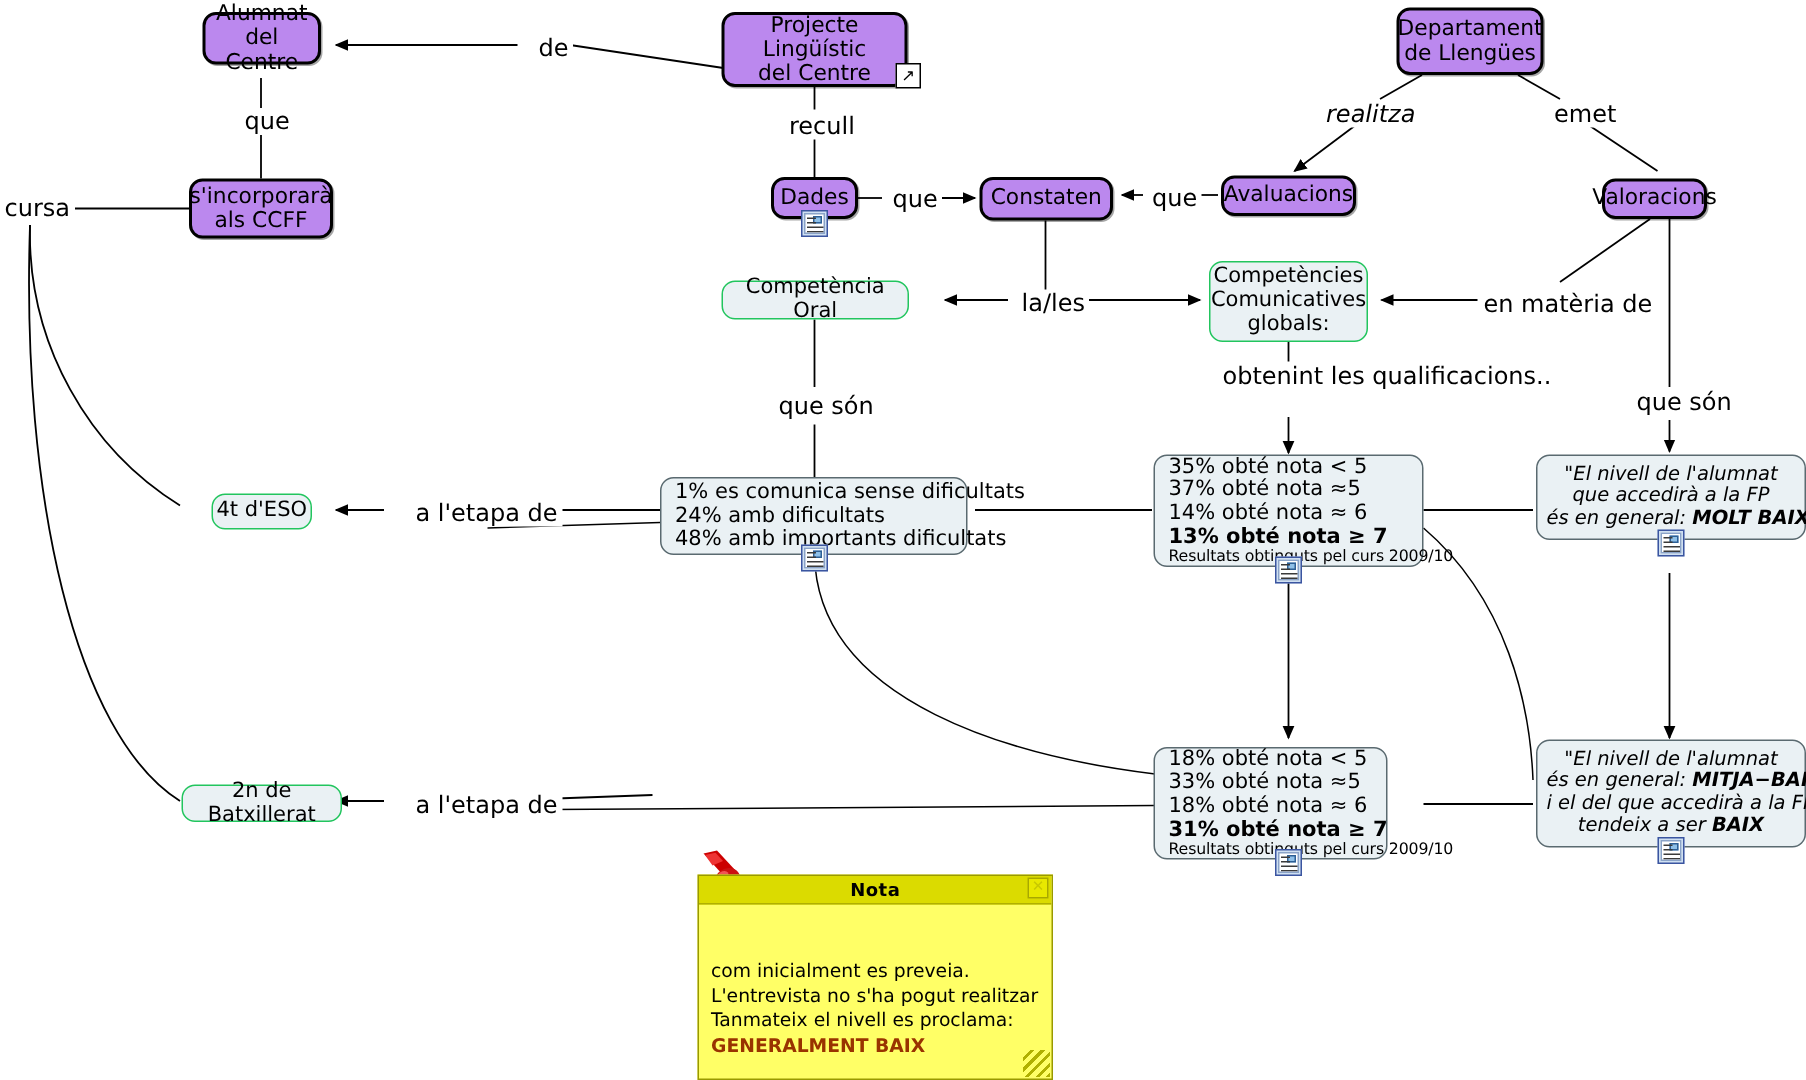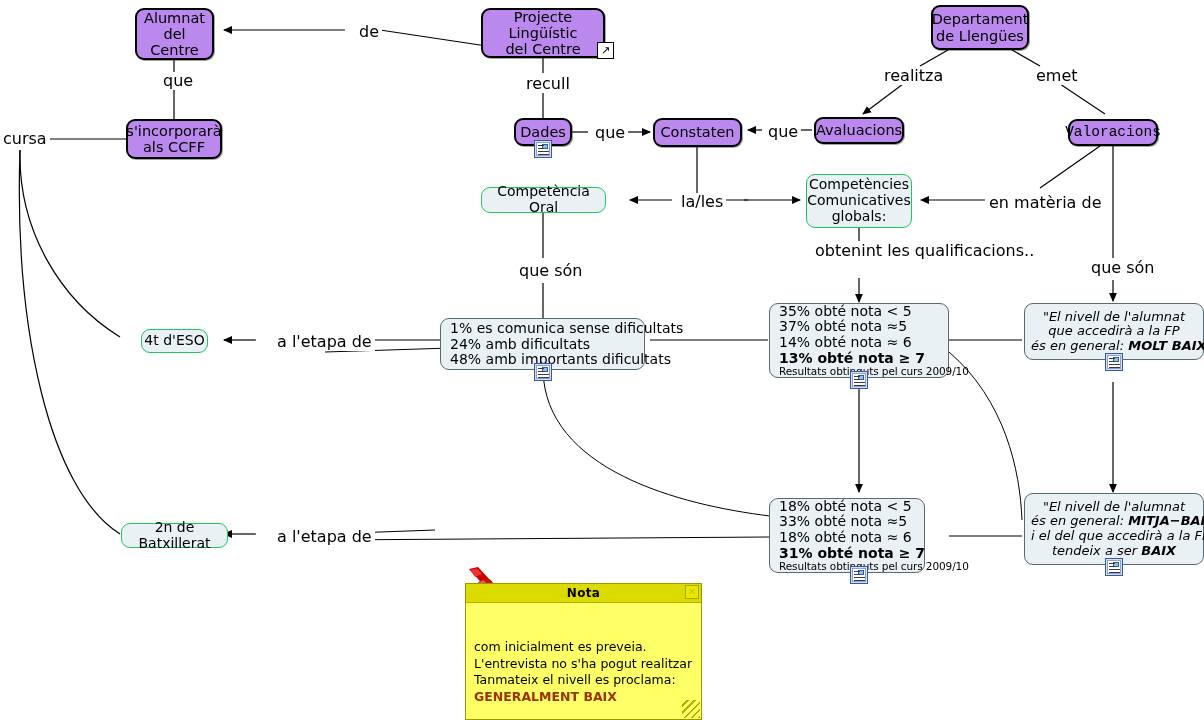--- a/index.html
+++ b/index.html
@@ -280,21 +280,21 @@
 
       <path d="M1113,382 L1113,492" marker-end="url(#ah)"></path>
 
       <path d="M949,536 L1022,536"></path>
 
       <path d="M949,340 L1022,340"></path>
       <path d="M949,352 C1005,400 1020,470 1022,520" stroke-width="1"></path>
     </g>
   </svg>
 
-  <div class="node concept" style="left:135px; top:8px; width:79px; height:52px;">Alumnat
+  <div class="node concept" style="left:135px; top:8px; width:79px; height:35px;">Alumnat
 del Centre</div>
 
   <div class="node concept" style="left:481px; top:8px; width:124px; height:50px;">Projecte Lingüístic
 del Centre</div>
   <div class="arrow-icon" style="left:597px; top:42px;">↗</div>
 
   <div class="node concept" style="left:931px; top:5px; width:98px; height:45px;">Departament
 de Llengües</div>
 
   <div class="node concept" style="left:126px; top:119px; width:96px; height:40px;">s'incorporarà
@@ -308,21 +308,21 @@
       <div class="row" style="top:5px; width:6px;"></div>
       <div class="row" style="top:8px; width:12px;"></div>
       <div class="row" style="top:11px; width:12px;"></div>
     </div>
   </div>
 
   <div class="node concept" style="left:653px; top:118px; width:89px; height:29px;">Constaten</div>
 
   <div class="node concept" style="left:814px; top:117px; width:90px; height:27px;">Avaluacions</div>
 
-  <div class="node concept" style="left:1068px; top:119px; width:90px; height:27px;font-family:Liberation Mono, monospace;">Valoracions</div>
+  <div class="node concept" style="left:1068px; top:119px; width:70px; height:27px;">Valoracions</div>
 
   <div class="node plain" style="left:481px; top:187px; width:125px; height:26px;">Competència Oral</div>
 
   <div class="node plain" style="left:806px; top:174px; width:106px; height:54px;">Competències
 Comunicatives
 globals:</div>
 
   <div class="node plain" style="left:141px; top:329px; width:67px; height:24px;">4t d'ESO</div>
 
   <div class="node plain" style="left:121px; top:523px; width:107px; height:25px;">2n de Batxillerat</div>
@@ -391,21 +391,21 @@
       <div class="row" style="top:11px; width:12px;"></div>
     </div>
   </div>
 
   <div class="edge-label" style="left:356px; top:23px;">de</div>
   <div class="edge-label" style="left:160px; top:72px;">que</div>
   <div class="edge-label" style="left:0px; top:130px;">cursa</div>
   <div class="edge-label" style="left:523px; top:75px;">recull</div>
   <div class="edge-label" style="left:592px; top:124px;">que</div>
   <div class="edge-label" style="left:765px; top:123px;">que</div>
-  <div class="edge-label" style="left:881px; top:67px;">realitza</div>
+  <div class="edge-label" style="left:881px; top:67px;font-style:italic;">realitza</div>
   <div class="edge-label" style="left:1033px; top:67px;">emet</div>
   <div class="edge-label" style="left:678px; top:193px;">la/les</div>
   <div class="edge-label" style="left:986px; top:194px;">en matèria de</div>
   <div class="edge-label" style="left:516px; top:262px;">que són</div>
   <div class="edge-label" style="left:812px; top:242px; width:96px;">obtenint les
 qualificacions..</div>
   <div class="edge-label" style="left:1088px; top:259px;">que són</div>
   <div class="edge-label" style="left:274px; top:333px;">a l'etapa de</div>
   <div class="edge-label" style="left:274px; top:528px;">a l'etapa de</div>
 

